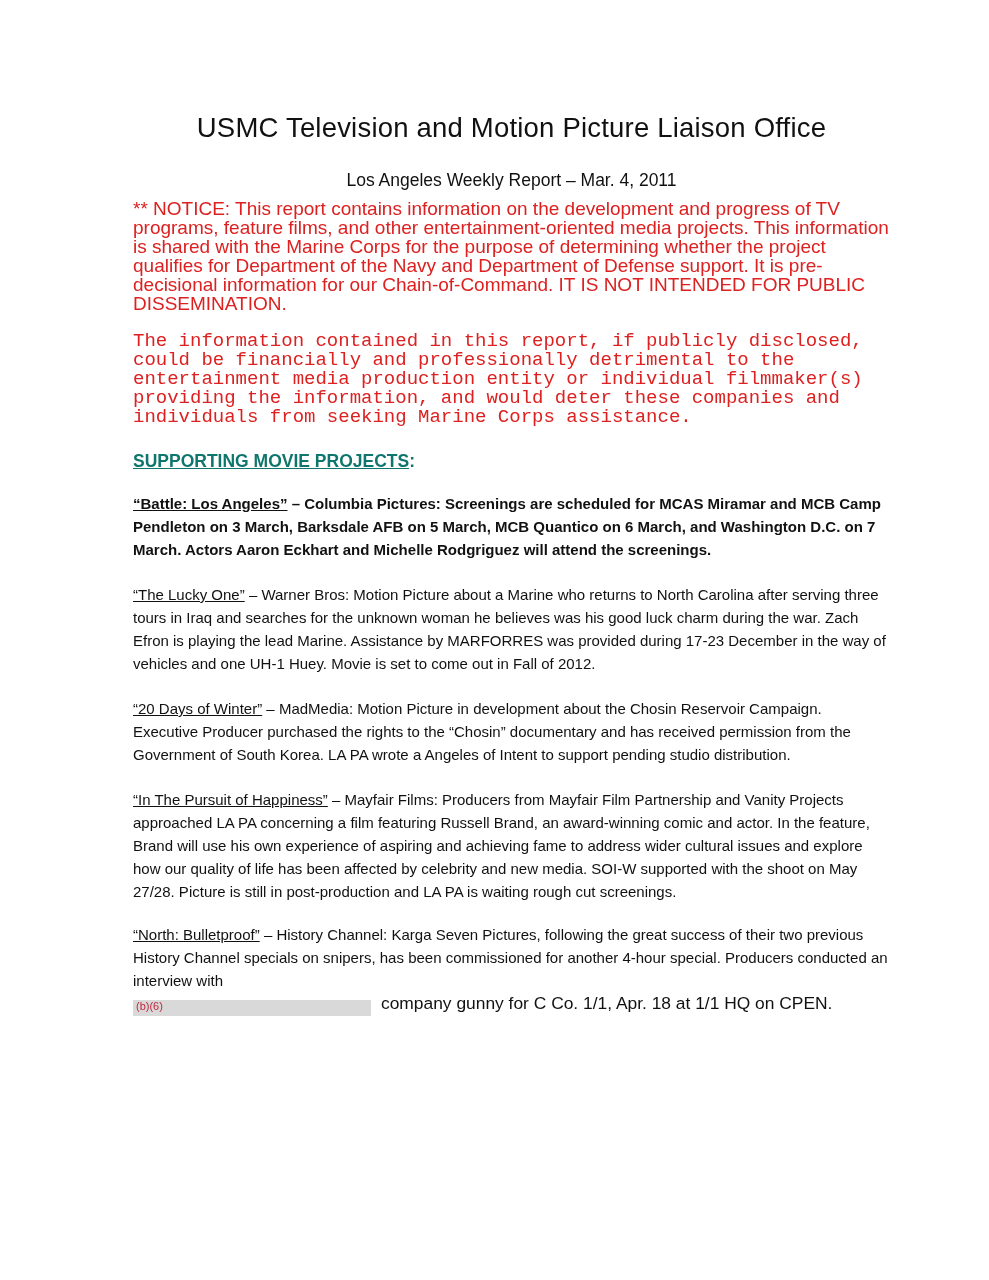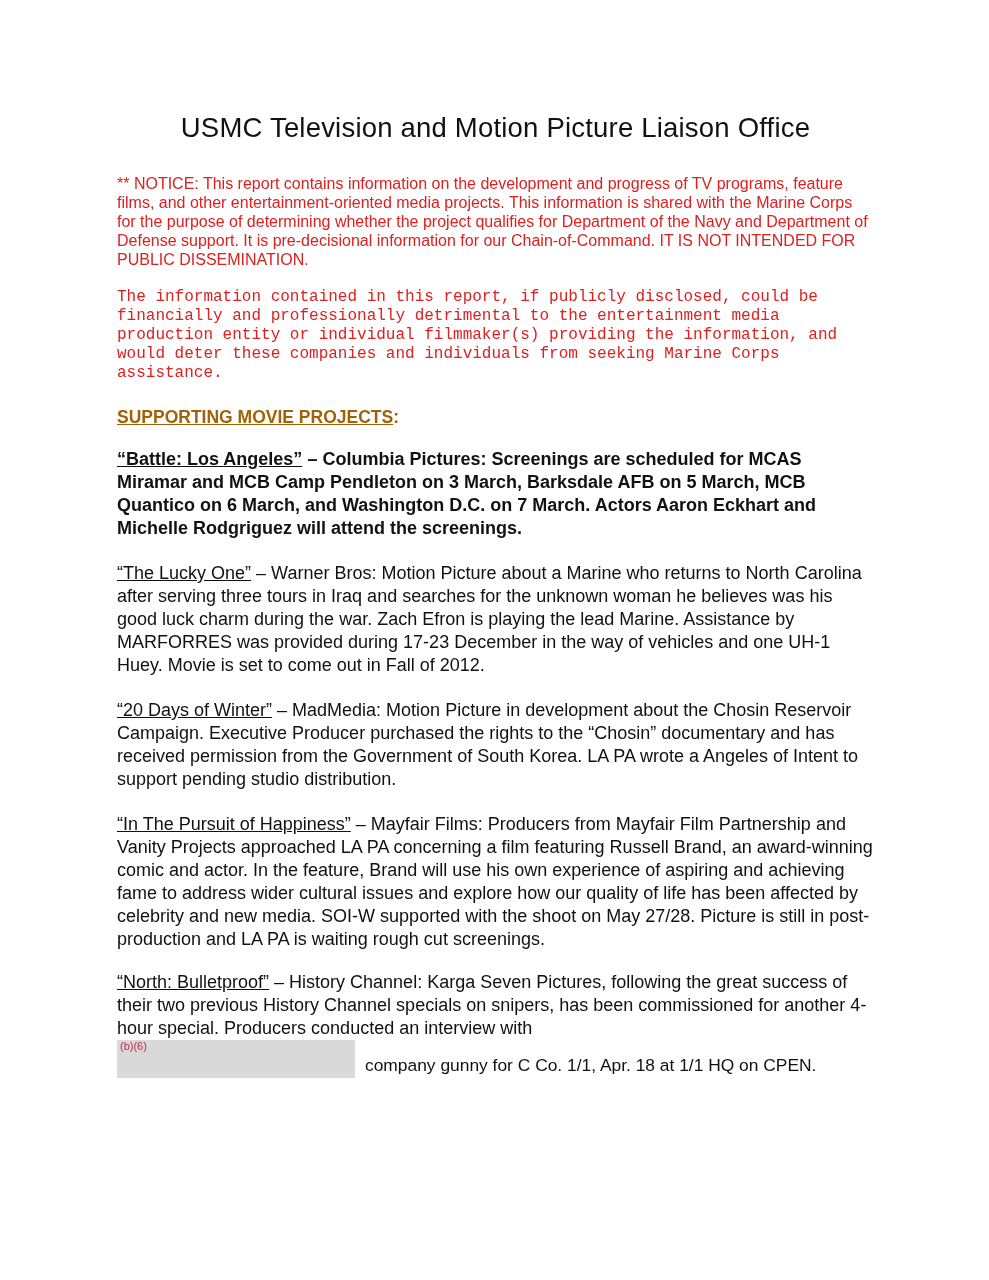--- a/index.html
+++ b/index.html
@@ -6,20 +6,21 @@
   .page {
     position: relative;
     width: 989px;
     height: 1280px;
     background: #ffffff;
     font-family: "Liberation Sans", sans-serif;
     color: #1a1a1a;
     overflow: hidden;
     box-sizing: border-box;
     padding-top: 112px;
+    padding-left: 16px;
   }
   .content {
     width: 757px;
     margin: 0 auto 0 117px;
   }
   .doc-title {
     font-size: 27.5px;
     font-weight: normal;
     text-align: center;
     margin: 0;
@@ -28,53 +29,53 @@
   }
   .doc-subtitle {
     font-size: 17.5px;
     font-weight: normal;
     text-align: center;
     margin: 26px 0 0 0;
     color: #111;
   }
   .notice {
     color: var(--notice-red, #dd2020);
-    font-size: 16px;
+    font-size: 19px;
     line-height: 19px;
-    margin: 30px 0 0 0;
+    margin: 8px 0 0 0;
   }
   .notice.second { margin-top: 19px; font-family: Liberation Mono, monospace; }
   .section-heading {
     font-size: 17.5px;
     font-weight: bold;
     margin: 24px 0 0 0;
-    color: #a16207;
+    color: #0f766e;
   }
   .section-heading.tv { margin-top: 18px; }
   .u { text-decoration: underline; }
   .entry {
-    font-size: 18px;
+    font-size: 15px;
     line-height: 23px;
     margin: 22px 0 0 0;
     color: #111;
   }
   .entry.first-in-section { margin-top: 20px; }
   .entry.bold { font-weight: bold; }
   .redaction-line {
     font-size: 17.4px;
     line-height: 23px;
     margin: 0;
     white-space: nowrap;
     width: max-content;
     color: #111;
   }
   .redaction-box {
     display: inline-block;
     width: 238px;
-    height: 38px;
+    height: 16px;
     background: var(--redaction-box-gray, #d9d9d9);
     position: relative;
     vertical-align: -7px;
     margin-right: 10px;
   }
   .redaction-label {
     position: absolute;
     top: 0px;
     left: 3px;
     font-size: 11px;
@@ -83,20 +84,21 @@
   }
 </style>
 </head>
 <body>
 
 <div class="page">
   <div class="content">
 
     <h1 class="doc-title">USMC Television and Motion Picture Liaison Office</h1>
 
+    <p class="doc-subtitle">Los Angeles Weekly Report – Mar. 4, 2011</p>
 
     <p class="notice first">** NOTICE: This report contains information on the development and progress of TV programs, feature films, and other entertainment-oriented media projects. This information is shared with the Marine Corps for the purpose of determining whether the project qualifies for Department of the Navy and Department of Defense support. It is pre-decisional information for our Chain-of-Command. IT IS NOT INTENDED FOR PUBLIC DISSEMINATION.</p>
 
     <p class="notice second">The information contained in this report, if publicly disclosed, could be financially and professionally detrimental to the entertainment media production entity or individual filmmaker(s) providing the information, and would deter these companies and individuals from seeking Marine Corps assistance.</p>
 
     <h2 class="section-heading movies"><span class="u">SUPPORTING MOVIE PROJECTS</span><span>:</span></h2>
 
     <p class="entry bold first-in-section"><span class="u">“Battle: Los Angeles”</span><span> – Columbia Pictures: Screenings are scheduled for MCAS Miramar and MCB Camp Pendleton on 3 March, Barksdale AFB on 5 March, MCB Quantico on 6 March, and Washington D.C. on 7 March.  Actors Aaron Eckhart and Michelle Rodgriguez will attend the screenings.</span></p>
 
     <p class="entry"><span class="u">“The Lucky One”</span><span> – Warner Bros:  Motion Picture about a Marine who returns to North Carolina after serving three tours in Iraq and searches for the unknown woman he believes was his good luck charm during the war.  Zach Efron is playing the lead Marine.  Assistance by MARFORRES was provided during 17-23 December in the way of vehicles and one UH-1 Huey.  Movie is set to come out in Fall of 2012.</span></p>

